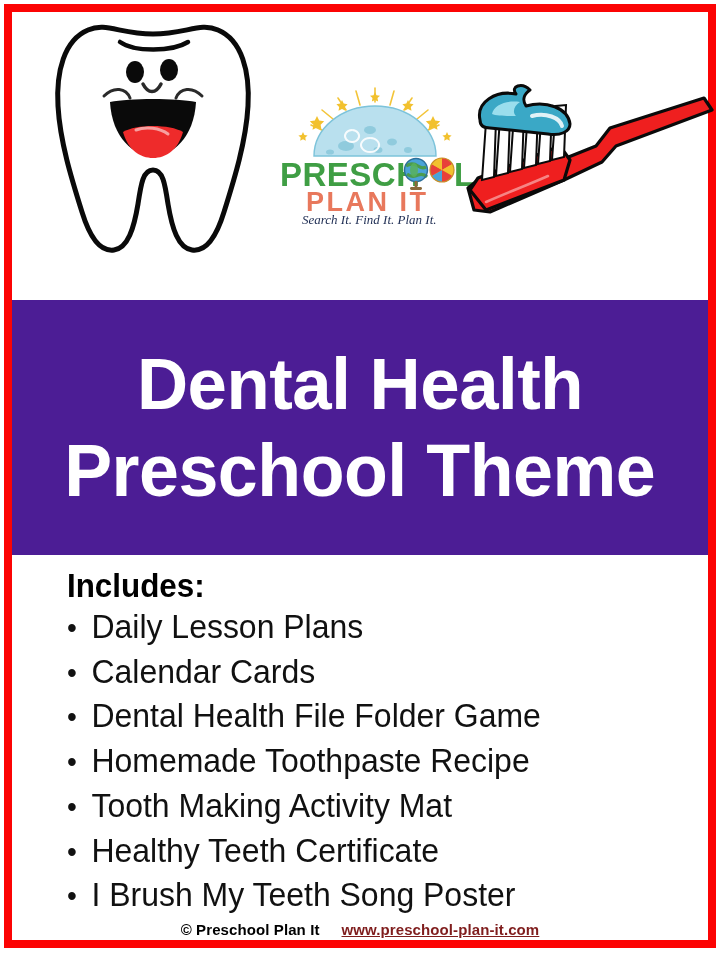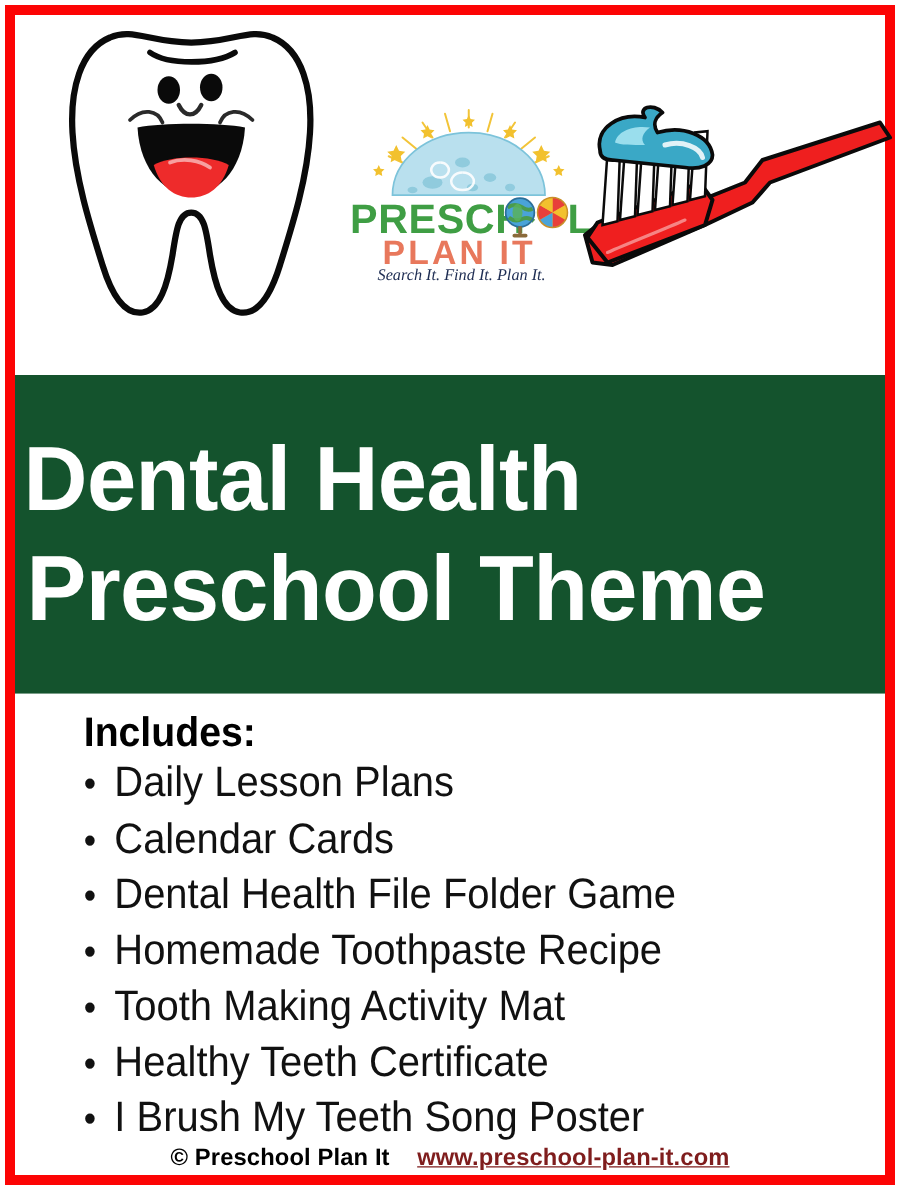--- a/index.html
+++ b/index.html
@@ -55,24 +55,24 @@
     top: 72px;
     width: 258px;
     height: 140px;
   }
   .art-tooth svg, .art-logo svg, .art-brush svg { display:block; width:100%; height:100%; }
 
   
   .title-band {
     flex: 0 0 auto;
     height: 255px;
-    background: #14532d;
+    background: #4c1d95;
     display: flex;
     flex-direction: column;
-    align-items: flex-start;
+    align-items: center;
     justify-content: center;
     overflow: hidden;
   }
   .title-line {
     color: #ffffff;
     font-family: "Liberation Sans", sans-serif;
     font-weight: bold;
     font-size: 73px;
     line-height: 1.18;
     letter-spacing: -0.5px;
@@ -131,21 +131,21 @@
   .footer {
     position: absolute;
     left: 0;
     right: 0;
     bottom: 2px;
     display: flex;
     justify-content: center;
     align-items: baseline;
     gap: 22px;
     font-family: "Liberation Sans", sans-serif;
-    font-size: 19px;
+    font-size: 15px;
     font-weight: bold;
   }
   .footer-copy {
     color: #000000;
     letter-spacing: 0.1px;
   }
   .footer-link {
     color: #7f1d1d;
     text-decoration: underline;
     letter-spacing: 0.1px;

